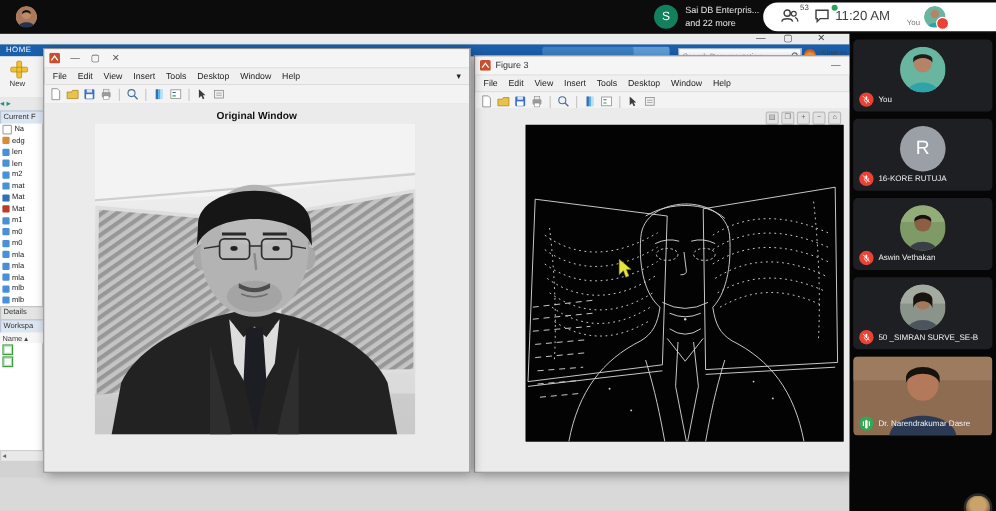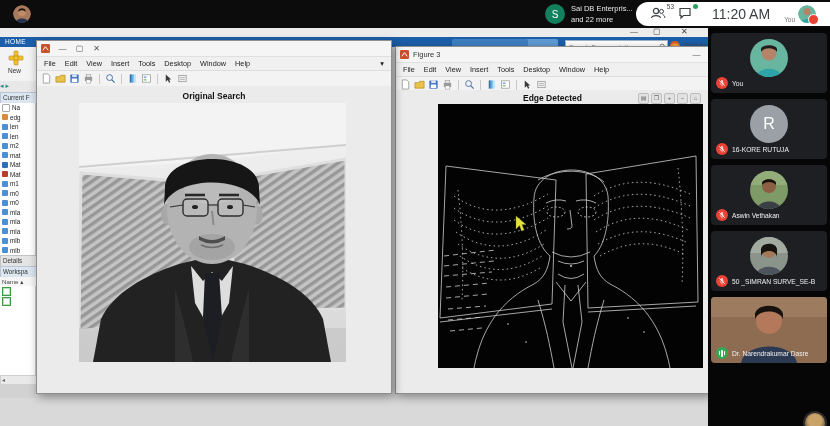--- a/index.html
+++ b/index.html
@@ -10,21 +10,21 @@
   
   #topbar{left:0;top:0;width:830px;height:28px;background:#0c0c0c;z-index:60;}
   .tb-avatar{left:13px;top:5px;width:18px;height:18px;border-radius:50%;overflow:hidden;}
   #presenting-title{left:40px;top:7px;color:#ececec;font-size:11px;font-weight:bold;letter-spacing:.2px;}
   .org-badge{left:545px;top:4px;width:20px;height:20px;border-radius:50%;background:#12805c;color:#fff;font-size:10px;display:flex;align-items:center;justify-content:center;}
   .org-lines{left:571px;top:3px;color:#e8e8e8;font-size:7.5px;line-height:11px;}
   #top-pill{left:636px;top:2px;width:194px;height:24px;background:#fff;border-radius:13px 0 0 13px;display:flex;align-items:center;z-index:61;}
   .pill-ico{position:relative;width:18px;height:16px;margin-left:14px;}
   .pill-count{position:absolute;top:-3px;right:-6px;font-size:6.5px;color:#444;}
   .chat-dot{position:absolute;top:-2px;right:-2px;width:5px;height:5px;border-radius:50%;background:#27a35a;}
-  #pill-time{margin-left:16px;font-size:14px;color:#3c4043;}
+  #pill-time{margin-left:0;font-size:11px;color:#3c4043;}
   #pill-you{margin-left:14px;font-size:6.5px;color:#777;align-self:flex-end;margin-bottom:3px;}
   .pill-avatar{position:relative;width:18px;height:18px;border-radius:50%;margin-left:3px;overflow:visible;}
   .pill-avatar svg{border-radius:50%;}
   .mini-badge{position:absolute;right:-3px;bottom:-2px;width:9px;height:9px;border-radius:50%;background:#ea4335;border:1px solid #fff;}
 
   
   #share{left:0;top:28px;width:708px;height:398px;background:#d9d9d9;overflow:hidden;}
   #ml-titlebar{left:0;top:0;width:708px;height:9px;background:#ececec;}
   .ml-winctl{position:absolute;top:-1px;font-size:8px;color:#444;}
   #ml-blueband{left:0;top:9px;width:708px;height:10px;background:#1b5faa;color:#fff;}
@@ -270,21 +270,21 @@
         <svg class="ti" viewBox="0 0 12 12">
             <path d="M3 1.5 L3 9.5 L5.2 7.5 L6.6 10.5 L8 9.8 L6.6 7 L9 7z" fill="#3c3c3c"></path>
           </svg>
         <svg class="ti" viewBox="0 0 12 12">
             <rect x="2" y="2.5" width="8" height="7" fill="#efefef" stroke="#888" stroke-width=".7"></rect>
             <line x1="3.5" y1="5" x2="8.5" y2="5" stroke="#999" stroke-width=".7"></line>
             <line x1="3.5" y1="7" x2="8.5" y2="7" stroke="#999" stroke-width=".7"></line>
           </svg>
       </div>
       <div class="figcanvas">
-        <div class="plot-title" style="top:5px">Original Search</div>
+        <div class="plot-title" style="top:5px">Original Window</div>
         <svg id="orig-photo" class="abs" viewBox="0 0 267 259">
           <defs>
             <pattern id="bl" patternUnits="userSpaceOnUse" width="7" height="7" patternTransform="rotate(55)">
               <rect width="7" height="7" fill="#c4c4c4"></rect>
                 <rect width="3.4" height="7" fill="#979797"></rect>
             </pattern>
             <linearGradient id="bgg" x1="0" y1="0" x2="0" y2="1">
               <stop offset="0" stop-color="#f4f4f4"></stop>
                 <stop offset="1" stop-color="#d6d6d6"></stop>
             </linearGradient>
@@ -381,21 +381,20 @@
         <svg class="ti" viewBox="0 0 12 12">
             <path d="M3 1.5 L3 9.5 L5.2 7.5 L6.6 10.5 L8 9.8 L6.6 7 L9 7z" fill="#3c3c3c"></path>
           </svg>
         <svg class="ti" viewBox="0 0 12 12">
             <rect x="2" y="2.5" width="8" height="7" fill="#efefef" stroke="#888" stroke-width=".7"></rect>
             <line x1="3.5" y1="5" x2="8.5" y2="5" stroke="#999" stroke-width=".7"></line>
             <line x1="3.5" y1="7" x2="8.5" y2="7" stroke="#999" stroke-width=".7"></line>
           </svg>
       </div>
       <div class="figcanvas">
-        <div class="plot-title" style="top:3px">Edge Detected</div>
         <div class="axtools">
           <i>▤</i>
           <i>❐</i>
           <i>+</i>
           <i>−</i>
           <i>⌂</i>
         </div>
         <svg id="edge-img" class="abs" viewBox="0 0 265 264">
           <rect width="265" height="264" fill="#030303"></rect>
           <g stroke="#cfcfcf" stroke-width="0.8" fill="none">

